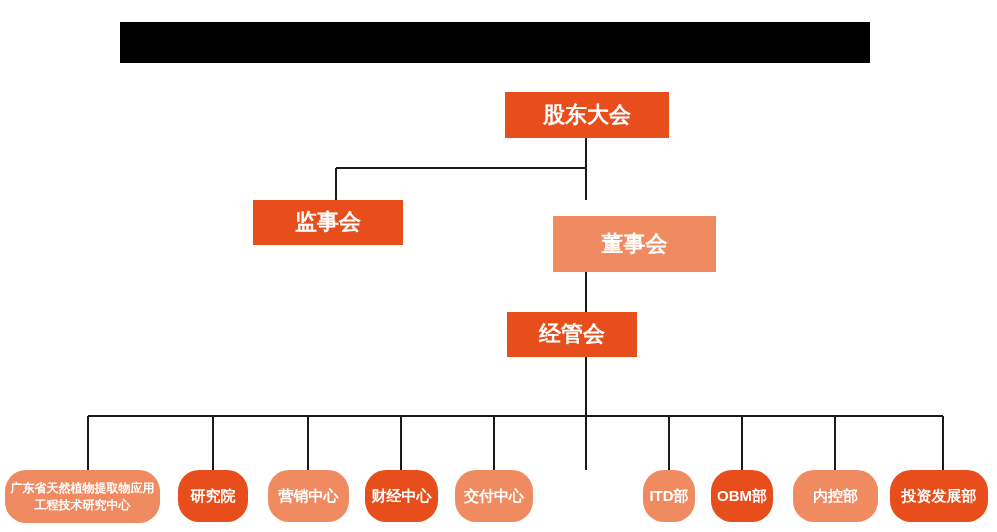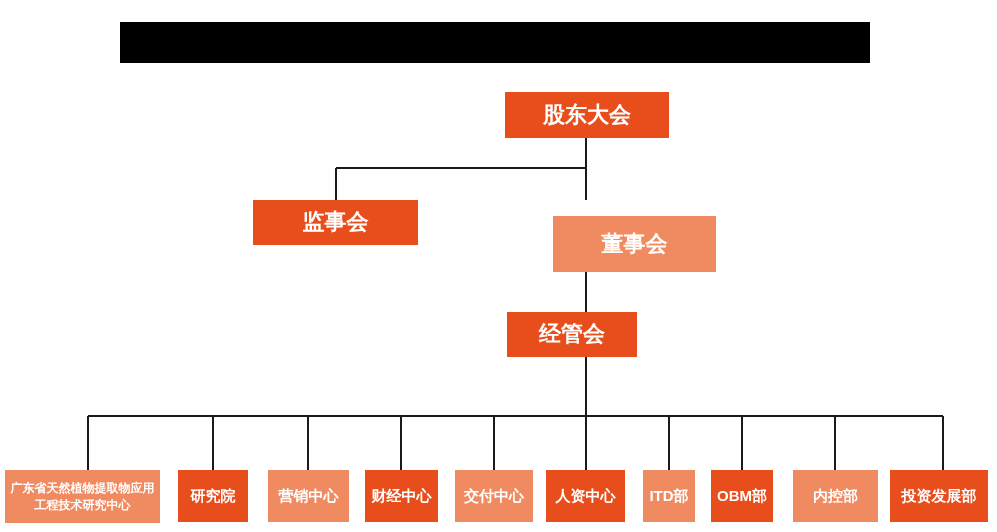--- a/index.html
+++ b/index.html
@@ -43,21 +43,21 @@
     justify-content: center;
     text-align: center;
     color: #ffffff;
     font-weight: bold;
     font-size: 22px;
     box-sizing: border-box;
     line-height: 1.3;
   }
   .node.primary { background: var(--color-primary, #e84e1c); }
   .node.secondary { background: var(--color-secondary, #f08a60); }
-  .node.dept { font-size: 15px; }
+  .node.dept { font-size: 15px; border-radius: 21px; }
   .node.small-text {
     font-size: 12px;
     padding: 2px 5px;
     line-height: 1.35;
   }
 </style>
 </head>
 <body>
 
 <div class="stage">
@@ -79,37 +79,36 @@
              M494 416 V470
              M586 416 V470
              M669 416 V470
              M742 416 V470
              M835 416 V470
              M943 416 V470"></path>
   </svg>
 
   <div class="node primary" style="left:505px; top:92px; width:164px; height:46px;">股东大会</div>
 
-  <div class="node primary" style="left:253px; top:200px; width:165px; height:45px;">监事会</div>
+  <div class="node primary" style="left:253px; top:200px; width:150px; height:45px;">监事会</div>
 
   <div class="node secondary" style="left:505px; top:216px; width:163px; height:56px;margin-left:48px;">董事会</div>
 
   <div class="node primary" style="left:507px; top:312px; width:130px; height:45px;">经管会</div>
 
   <div class="node secondary dept small-text" style="left:5px; top:470px; width:155px; height:53px;">广东省天然植物提取物应用工程技术研究中心</div>
 
   <div class="node primary dept" style="left:178px; top:470px; width:70px; height:52px;">研究院</div>
 
   <div class="node secondary dept" style="left:268px; top:470px; width:81px; height:52px;">营销中心</div>
 
   <div class="node primary dept" style="left:365px; top:470px; width:73px; height:52px;">财经中心</div>
 
   <div class="node secondary dept" style="left:455px; top:470px; width:78px; height:52px;">交付中心</div>
 
-  <div class="node primary dept" style="left:546px; top:470px; width:79px; height:52px;">人资中心</div>
 
   <div class="node primary dept" style="left:711px; top:470px; width:62px; height:52px;">OBM部</div>
 
   <div class="node secondary dept" style="left:643px; top:470px; width:52px; height:52px;">ITD部</div>
 
   <div class="node secondary dept" style="left:793px; top:470px; width:85px; height:52px;">内控部</div>
 
   <div class="node primary dept" style="left:890px; top:470px; width:98px; height:52px;">投资发展部</div>
 
 </div>

